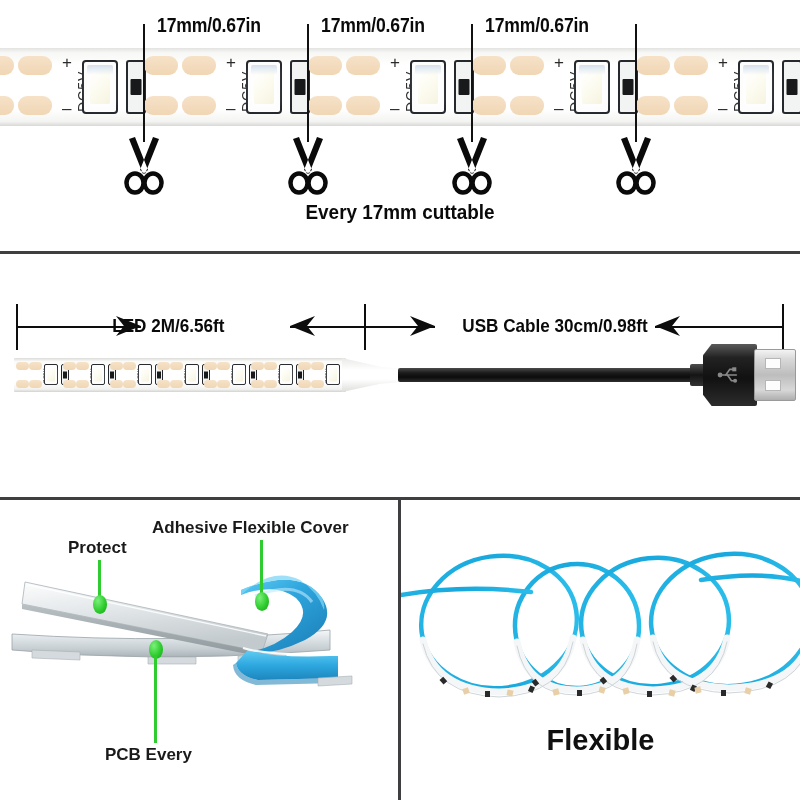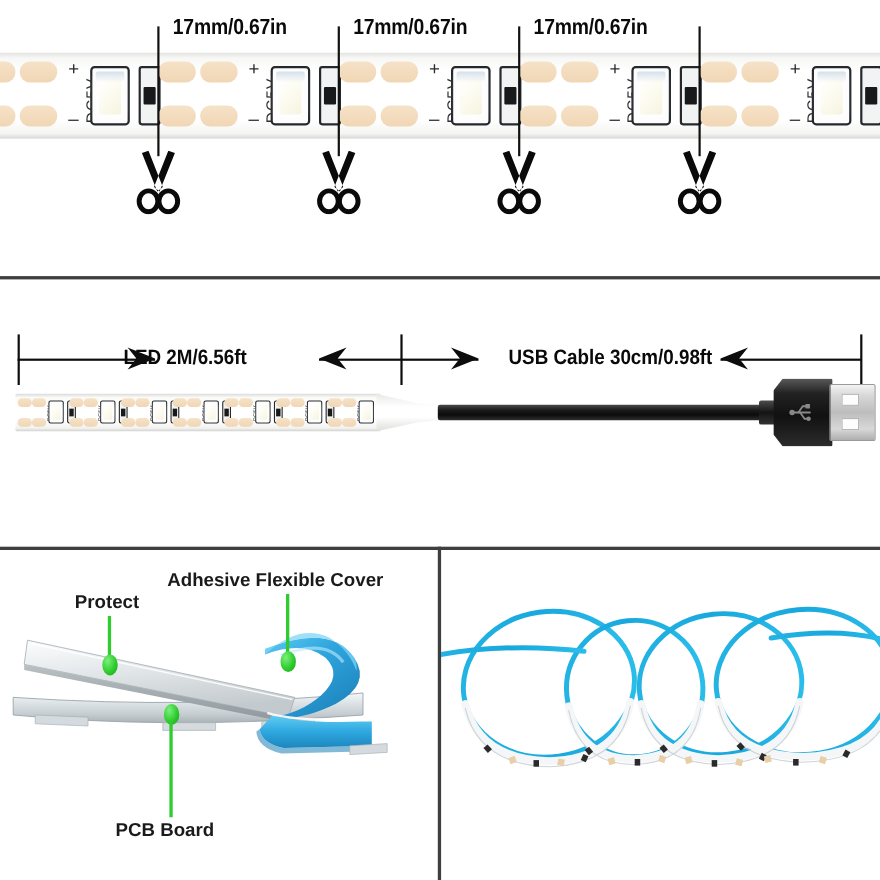--- a/index.html
+++ b/index.html
@@ -365,20 +365,23 @@
 
     <div class="cond dim-label-top" style="left:150px;">17mm/0.67in</div>
     <div class="cond dim-label-top" style="left:314px;">17mm/0.67in</div>
     <div class="cond dim-label-top" style="left:478px;">17mm/0.67in</div>
 
     <div class="leader" style="left:143px; top:24px; height:118px;"></div>
     <div class="leader" style="left:307px; top:24px; height:118px;"></div>
     <div class="leader" style="left:471px; top:24px; height:118px;"></div>
     <div class="leader" style="left:635px; top:24px; height:118px;"></div>
 
+    <div class="caption-cuttable">
+      <span>Every 17mm cuttable</span>
+    </div>
   <svg class="scissors" viewBox="0 0 44 58" style="left:122px; top:137px;">
         <path d="M7,2 L13,0 L26,33 L21,37 Z  M37,2 L31,0 L18,33 L23,37 Z" fill="#0a0a0a"></path>
         <ellipse cx="13" cy="46" rx="8.5" ry="9.5" fill="none" stroke="#0a0a0a" stroke-width="4.5"></ellipse>
         <ellipse cx="31" cy="46" rx="8.5" ry="9.5" fill="none" stroke="#0a0a0a" stroke-width="4.5"></ellipse>
       </svg>
       <svg class="scissors" viewBox="0 0 44 58" style="left:286px; top:137px;">
         <path d="M7,2 L13,0 L26,33 L21,37 Z  M37,2 L31,0 L18,33 L23,37 Z" fill="#0a0a0a"></path>
         <ellipse cx="13" cy="46" rx="8.5" ry="9.5" fill="none" stroke="#0a0a0a" stroke-width="4.5"></ellipse>
         <ellipse cx="31" cy="46" rx="8.5" ry="9.5" fill="none" stroke="#0a0a0a" stroke-width="4.5"></ellipse>
       </svg>
@@ -600,21 +603,21 @@
     <div class="callout-line" style="left:98px; top:60px; height:44px;"></div>
     <div class="callout-dot" style="left:93px; top:95px;"></div>
     <div class="callout-label" style="left:68px; top:38px;">Protect</div>
 
     <div class="callout-line" style="left:260px; top:40px; height:62px;"></div>
     <div class="callout-dot" style="left:255px; top:92px;"></div>
     <div class="callout-label" style="left:152px; top:18px;">Adhesive Flexible Cover</div>
 
     <div class="callout-dot" style="left:149px; top:140px;"></div>
     <div class="callout-line" style="left:154px; top:155px; height:88px;"></div>
-    <div class="callout-label" style="left:105px; top:245px;">PCB Board</div>
+    <div class="callout-label" style="left:105px; top:245px;">PCB Every</div>
   </section>
 
   <section id="panel-flexible">
     <svg width="399" height="300" viewBox="0 0 399 300">
       <defs>
         <linearGradient id="gTape" x1="0" y1="0" x2="1" y2="0">
           <stop offset="0%" stop-color="#23b4e4"></stop>
           <stop offset="50%" stop-color="#18a8dd"></stop>
           <stop offset="100%" stop-color="#2bbdea"></stop>
         </linearGradient>
@@ -662,15 +665,16 @@
         <rect x="294" y="187" width="6" height="6" fill="#e8cfa8" transform="rotate(-14 297 190)"></rect>
         <rect x="320" y="190" width="5" height="6" fill="#2a2a2a"></rect>
         <rect x="344" y="188" width="6" height="6" fill="#e8cfa8" transform="rotate(16 347 191)"></rect>
         <rect x="366" y="182" width="5" height="6" fill="#2a2a2a" transform="rotate(28 368 185)"></rect>
       </g>
 
       <path d="M-6,96 Q60,84 130,92" fill="none" stroke="url(#gTape)" stroke-width="4.5" stroke-linecap="round"></path>
       <path d="M300,80 Q360,70 404,82" fill="none" stroke="url(#gTape)" stroke-width="4.5" stroke-linecap="round"></path>
     </svg>
 
+    <div class="caption-flexible">Flexible</div>
   </section>
 
 </div>
 
 </body></html>

